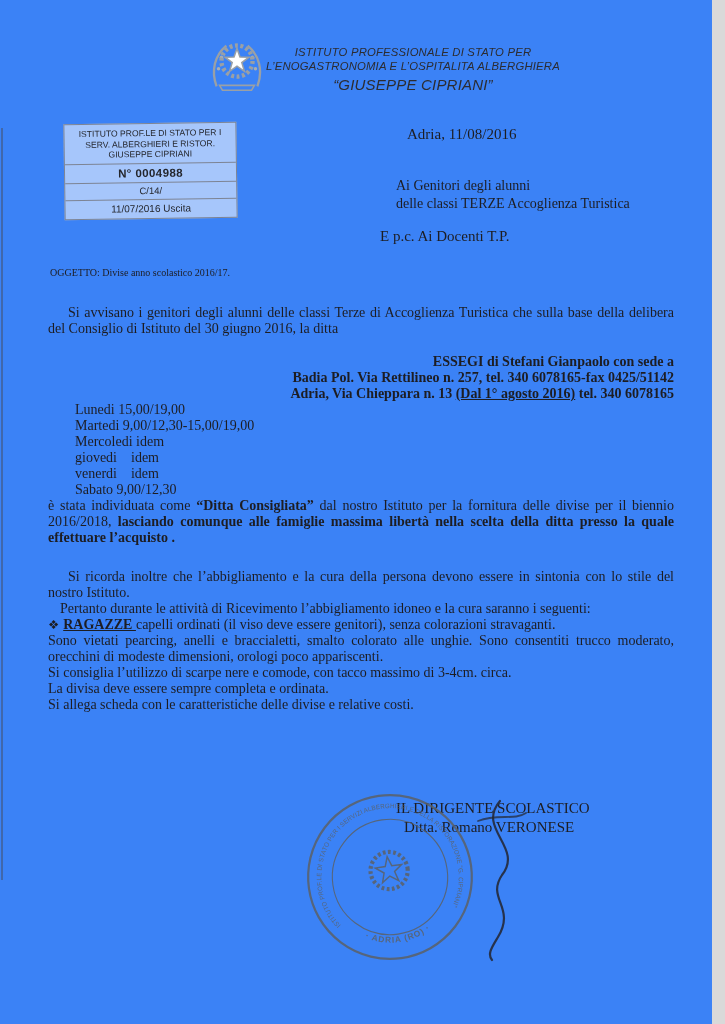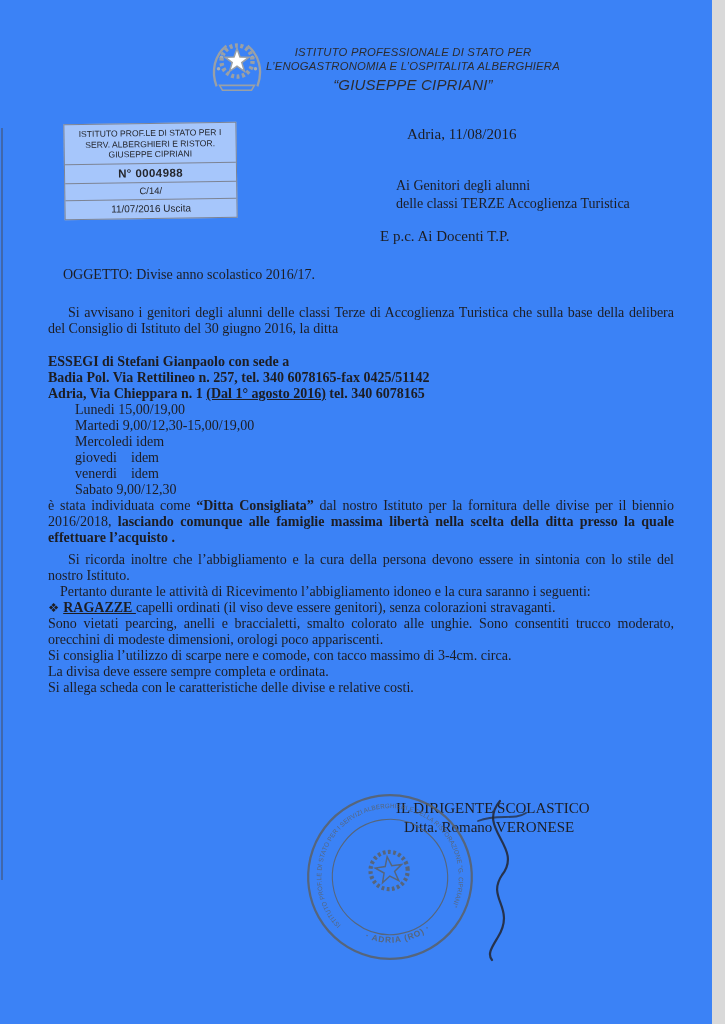--- a/index.html
+++ b/index.html
@@ -27,33 +27,33 @@
     background:rgba(255,255,255,.55);
   }
   .pb-head { padding:4px 2px 3px; font-size:8.6px; line-height:10.6px; }
   .pb-number { border-top:1.2px solid #7d8494; padding:3px 0; font-size:11.5px; font-weight:bold; letter-spacing:.4px; }
   .pb-ref { border-top:1.2px solid #7d8494; padding:2.5px 0; font-size:9.5px; }
   .pb-date { border-top:1.2px solid #7d8494; padding:3px 0 4px; font-size:10px; }
 
   .date-line { position:absolute; left:407px; top:126px; font-size:15px; }
   .recipients { position:absolute; left:396px; top:177px; font-size:14px; line-height:17.5px; }
   .cc-line { position:absolute; left:366px; top:228px; font-size:15px;margin-left:14px; }
-  .subject { position:absolute; left:63px; top:267px; font-size:14px; }
+  .subject { position:absolute; left:50px; top:267px; font-size:10px; }
 
   
   .body-text { position:absolute; left:48px; top:305px; width:626px; font-size:14px; line-height:16px; }
   .para { text-align:justify; }
   .indent1 { text-indent:20px; }
   .indent2 { text-indent:12px; }
   .mb { margin-bottom:17px; }
-  .gap-top { margin-top:6px; }
+  .gap-top { margin-top:23px; }
   .b { font-weight:bold; }
   .u { text-decoration:underline; }
   .schedule-line { white-space:pre; text-align:left;margin-left:27px; }
-  .vendor-line { font-weight:bold; text-align:left; }
+  .vendor-line { font-weight:bold; text-align:right; }
   .marker { font-family:"DejaVu Sans", sans-serif; font-size:12.5px; }
   .term { font-weight:bold; text-decoration:underline; }
 
   
   .signature { position:absolute; left:396px; top:799px; font-size:15px; line-height:19px; z-index:3; }
   .signature .sig-name { padding-left:8px; }
   .sig-squiggle { position:absolute; left:458px; top:795px; z-index:5; }
 
   
   .round-stamp { position:absolute; left:295px; top:784px; width:190px; height:186px; transform:rotate(-8deg); opacity:.85; z-index:4; }
@@ -104,21 +104,21 @@
   </div>
   <div class="cc-line">E p.c. Ai  Docenti T.P.</div>
 
   <div class="subject">OGGETTO: Divise anno scolastico 2016/17.</div>
 
   <div class="body-text">
     <p class="para indent1 mb">Si avvisano i genitori degli alunni delle classi Terze di Accoglienza Turistica che sulla base della delibera del Consiglio di Istituto del 30 giugno 2016, la ditta</p>
 
     <div class="vendor-line">ESSEGI di Stefani Gianpaolo con sede a</div>
     <div class="vendor-line">Badia Pol. Via Rettilineo n. 257,  tel. 340 6078165-fax 0425/51142</div>
-    <div class="vendor-line"><span>Adria, Via Chieppara n. 1 </span><span class="u">(Dal 1° agosto 2016)</span><span>  tel. 340 6078165</span></div>
+    <div class="vendor-line"><span>Adria, Via Chieppara n. 13 </span><span class="u">(Dal 1° agosto 2016)</span><span>  tel. 340 6078165</span></div>
 
     <div>
       <div class="schedule-line">Lunedi 15,00/19,00</div>
       <div class="schedule-line">Martedi 9,00/12,30-15,00/19,00</div>
       <div class="schedule-line">Mercoledi idem</div>
       <div class="schedule-line">giovedi    idem</div>
       <div class="schedule-line">venerdi    idem</div>
       <div class="schedule-line">Sabato 9,00/12,30</div>
     </div>
 

